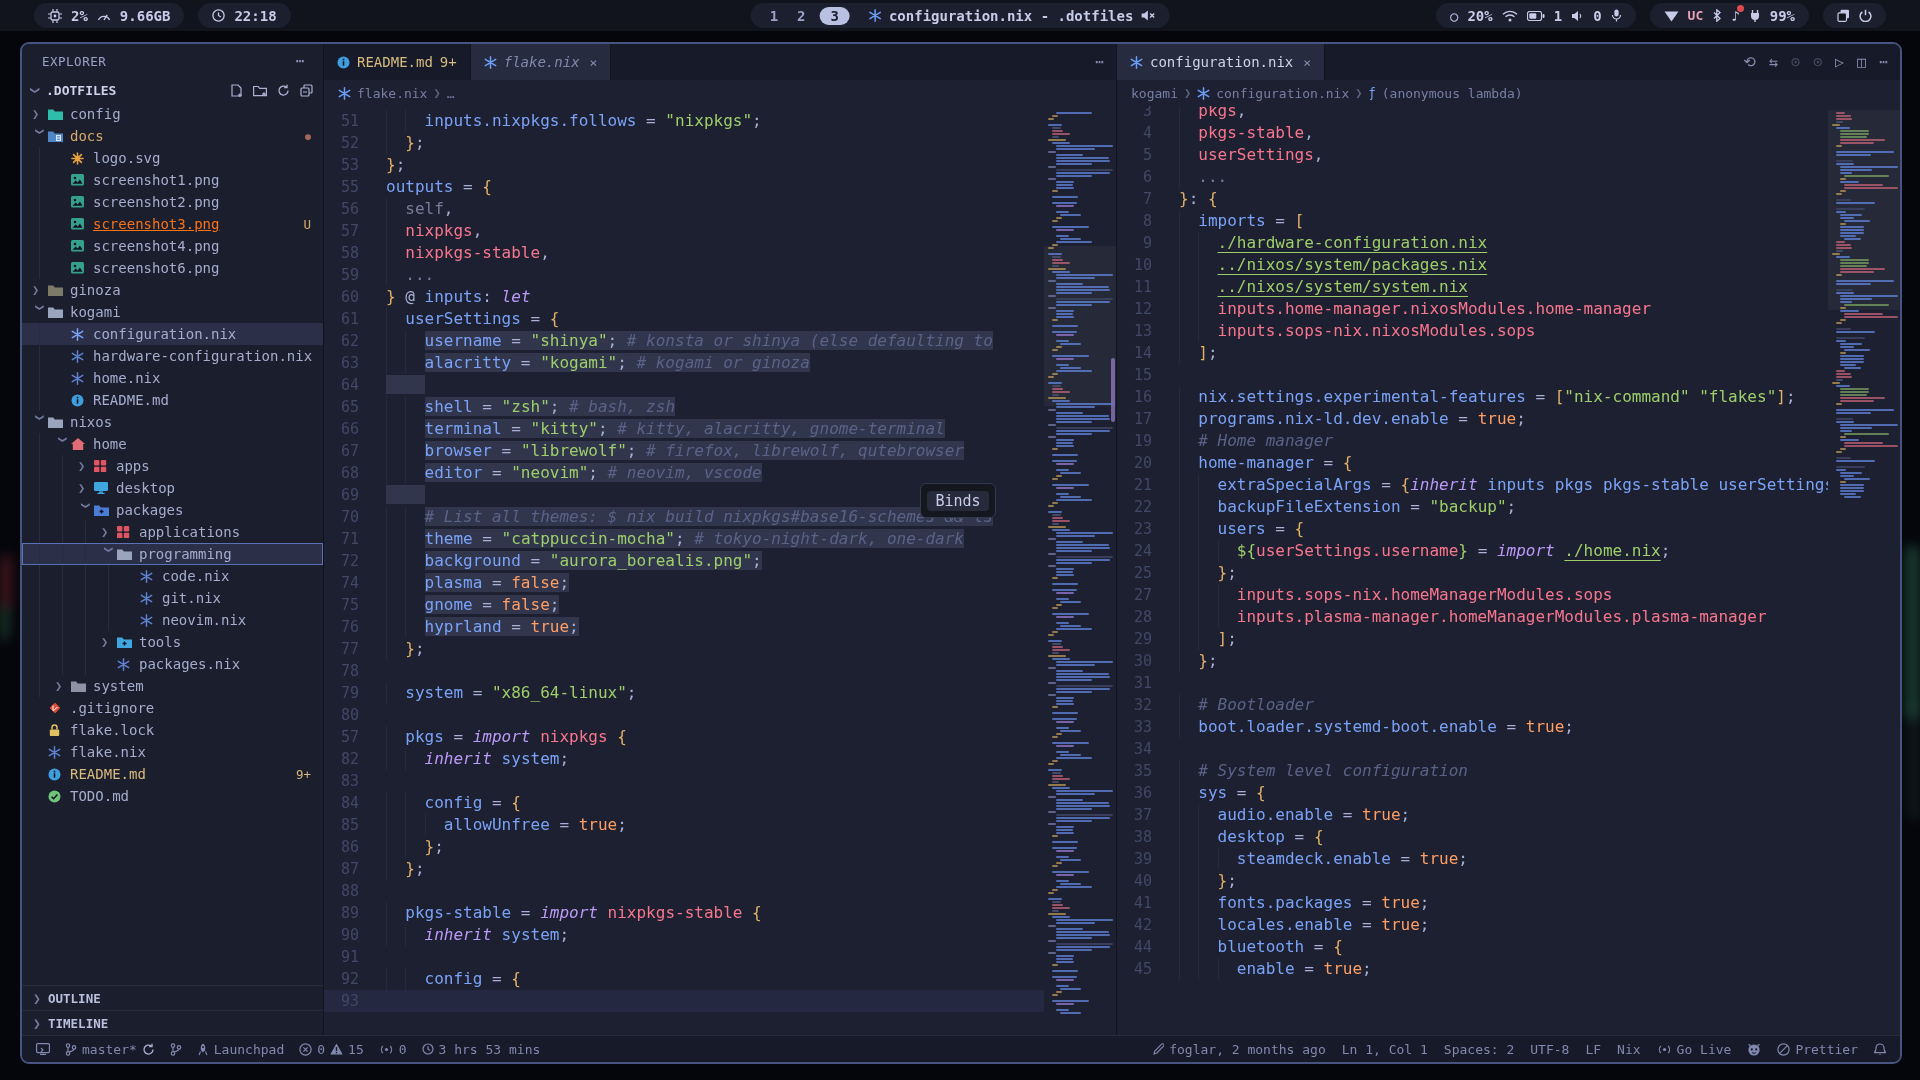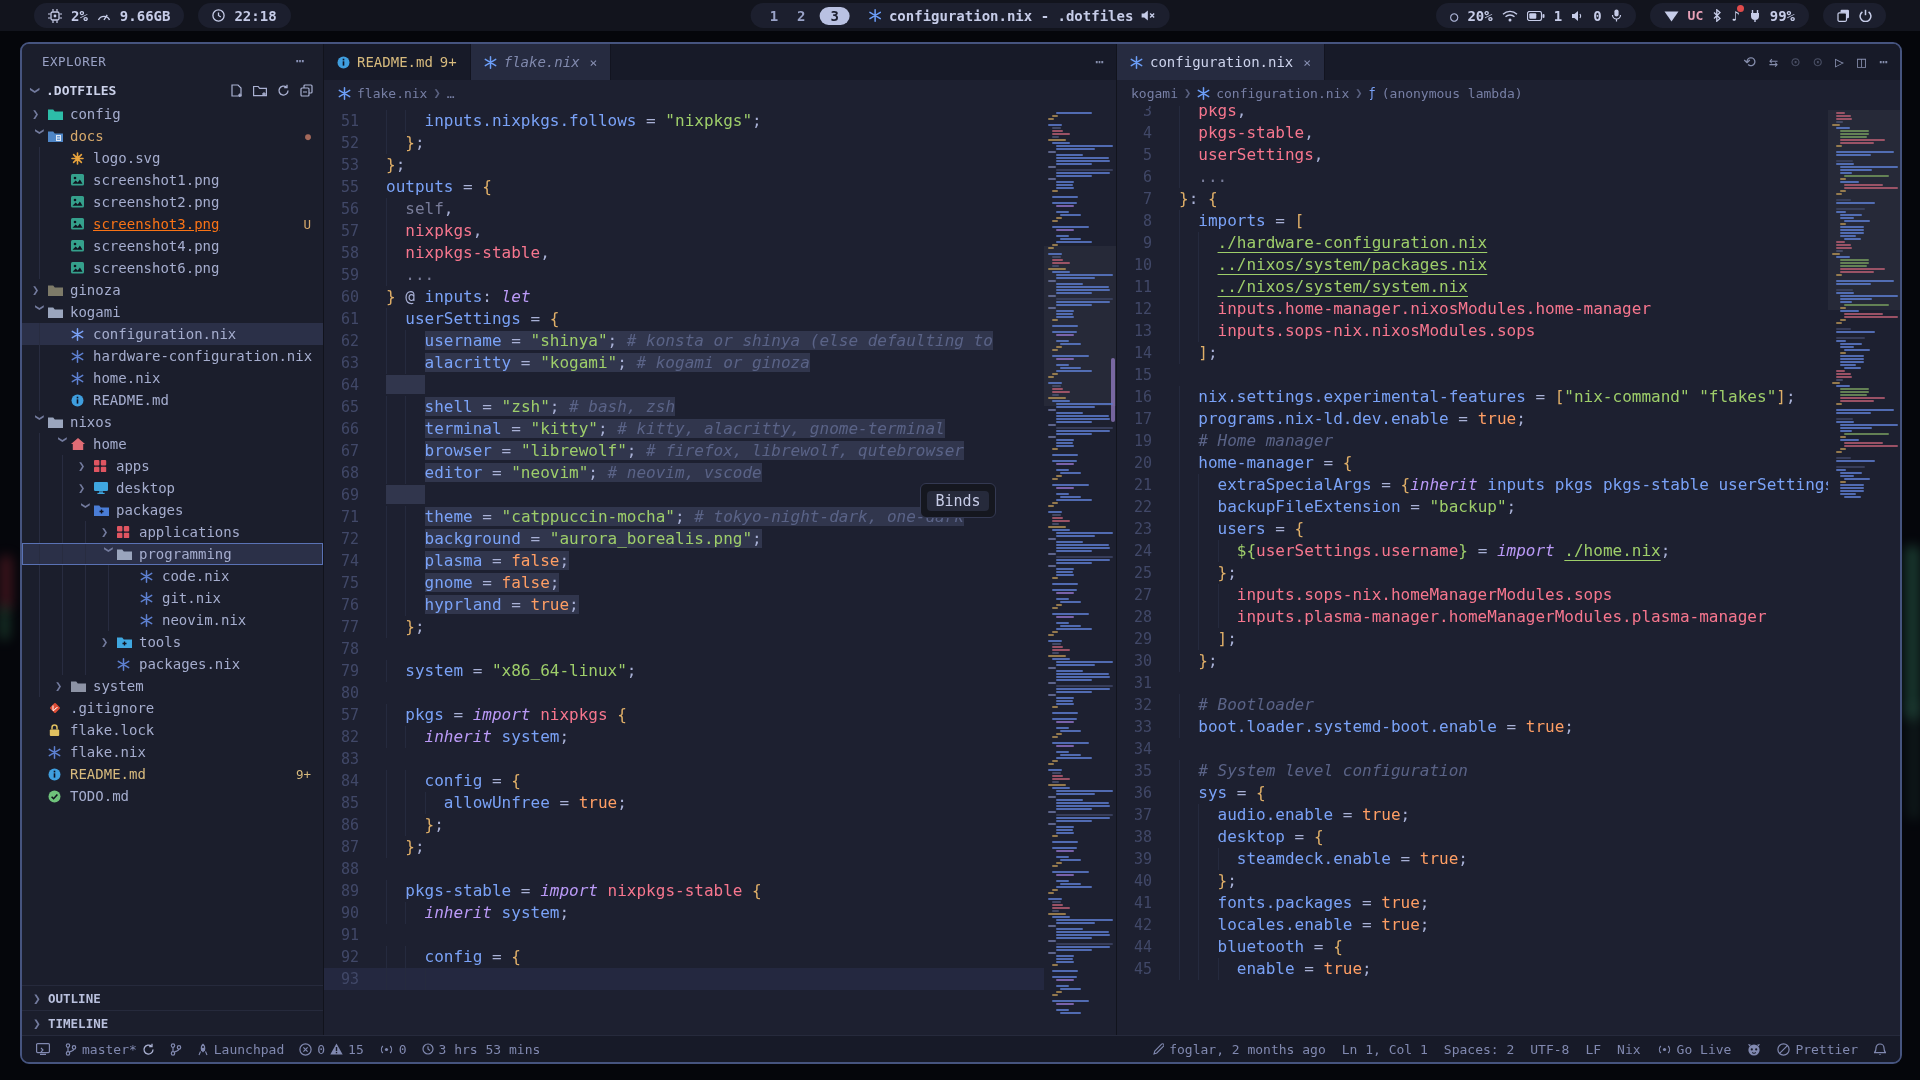--- a/index.html
+++ b/index.html
@@ -717,20 +717,21 @@
             <div class="line"><span class="ln">60</span><span class="code"><span class="tok c-y">}</span><span class="tok c-d"> @ </span><span class="tok c-b">inputs</span><span class="tok c-d">: </span><span class="tok c-p">let</span></span></div>
             <div class="line"><span class="ln">61</span><span class="code"><span class="ind"></span><span class="tok c-b">userSettings</span><span class="tok c-d"> = </span><span class="tok c-y">{</span></span></div>
             <div class="line"><span class="ln">62</span><span class="code"><span class="ind"></span><span class="ind"></span><span class="tok c-b f-h">username</span><span class="tok c-d f-h"> = </span><span class="tok c-g f-h">"shinya"</span><span class="tok c-d f-h">; </span><span class="tok c-m f-h"># konsta or shinya (else defaulting to</span></span></div>
             <div class="line"><span class="ln">63</span><span class="code"><span class="ind"></span><span class="ind"></span><span class="tok c-b f-h">alacritty</span><span class="tok c-d f-h"> = </span><span class="tok c-g f-h">"kogami"</span><span class="tok c-d f-h">; </span><span class="tok c-m f-h"># kogami or ginoza</span></span></div>
             <div class="line"><span class="ln">64</span><span class="code"><span class="tok c-d f-h">    </span></span></div>
             <div class="line"><span class="ln">65</span><span class="code"><span class="ind"></span><span class="ind"></span><span class="tok c-b f-h">shell</span><span class="tok c-d f-h"> = </span><span class="tok c-g f-h">"zsh"</span><span class="tok c-d f-h">; </span><span class="tok c-m f-h"># bash, zsh</span></span></div>
             <div class="line"><span class="ln">66</span><span class="code"><span class="ind"></span><span class="ind"></span><span class="tok c-b f-h">terminal</span><span class="tok c-d f-h"> = </span><span class="tok c-g f-h">"kitty"</span><span class="tok c-d f-h">; </span><span class="tok c-m f-h"># kitty, alacritty, gnome-terminal</span></span></div>
             <div class="line"><span class="ln">67</span><span class="code"><span class="ind"></span><span class="ind"></span><span class="tok c-b f-h">browser</span><span class="tok c-d f-h"> = </span><span class="tok c-g f-h">"librewolf"</span><span class="tok c-d f-h">; </span><span class="tok c-m f-h"># firefox, librewolf, qutebrowser</span></span></div>
             <div class="line"><span class="ln">68</span><span class="code"><span class="ind"></span><span class="ind"></span><span class="tok c-b f-h">editor</span><span class="tok c-d f-h"> = </span><span class="tok c-g f-h">"neovim"</span><span class="tok c-d f-h">; </span><span class="tok c-m f-h"># neovim, vscode</span></span></div>
             <div class="line"><span class="ln">69</span><span class="code"><span class="tok c-d f-h">    </span></span></div>
+            <div class="line"><span class="ln">70</span><span class="code"><span class="ind"></span><span class="ind"></span><span class="tok c-m f-h"># List all themes: $ nix build nixpkgs#base16-schemes &amp;&amp; ls</span></span></div>
             <div class="line"><span class="ln">71</span><span class="code"><span class="ind"></span><span class="ind"></span><span class="tok c-b f-h">theme</span><span class="tok c-d f-h"> = </span><span class="tok c-g f-h">"catppuccin-mocha"</span><span class="tok c-d f-h">; </span><span class="tok c-m f-h"># tokyo-night-dark, one-dark</span></span></div>
             <div class="line"><span class="ln">72</span><span class="code"><span class="ind"></span><span class="ind"></span><span class="tok c-b f-h">background</span><span class="tok c-d f-h"> = </span><span class="tok c-g f-h">"aurora_borealis.png"</span><span class="tok c-d f-h">;</span></span></div>
             <div class="line"><span class="ln">74</span><span class="code"><span class="ind"></span><span class="ind"></span><span class="tok c-b f-h">plasma</span><span class="tok c-d f-h"> = </span><span class="tok c-o f-h">false</span><span class="tok c-d f-h">;</span></span></div>
             <div class="line"><span class="ln">75</span><span class="code"><span class="ind"></span><span class="ind"></span><span class="tok c-b f-h">gnome</span><span class="tok c-d f-h"> = </span><span class="tok c-o f-h">false</span><span class="tok c-d f-h">;</span></span></div>
             <div class="line"><span class="ln">76</span><span class="code"><span class="ind"></span><span class="ind"></span><span class="tok c-b f-h">hyprland</span><span class="tok c-d f-h"> = </span><span class="tok c-o f-h">true</span><span class="tok c-d f-h">;</span></span></div>
             <div class="line"><span class="ln">77</span><span class="code"><span class="ind"></span><span class="tok c-y">}</span><span class="tok c-d">;</span></span></div>
             <div class="line"><span class="ln">78</span><span class="code"></span></div>
             <div class="line"><span class="ln">79</span><span class="code"><span class="ind"></span><span class="tok c-b">system</span><span class="tok c-d"> = </span><span class="tok c-g">"x86_64-linux"</span><span class="tok c-d">;</span></span></div>
             <div class="line"><span class="ln">80</span><span class="code"></span></div>
             <div class="line"><span class="ln">57</span><span class="code"><span class="ind"></span><span class="tok c-b">pkgs</span><span class="tok c-d"> = </span><span class="tok c-p">import</span><span class="tok c-d"> </span><span class="tok c-r">nixpkgs</span><span class="tok c-y"> {</span></span></div>

